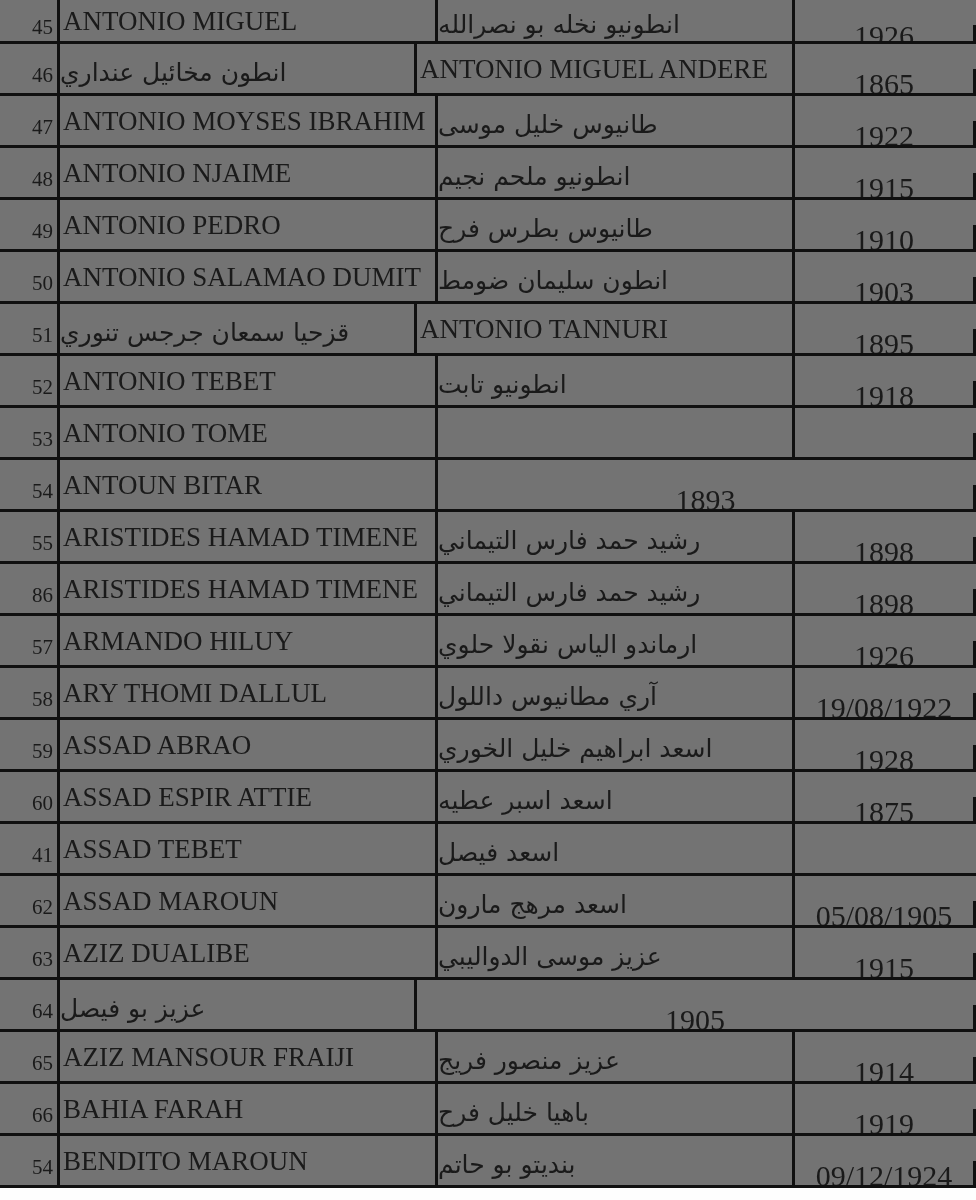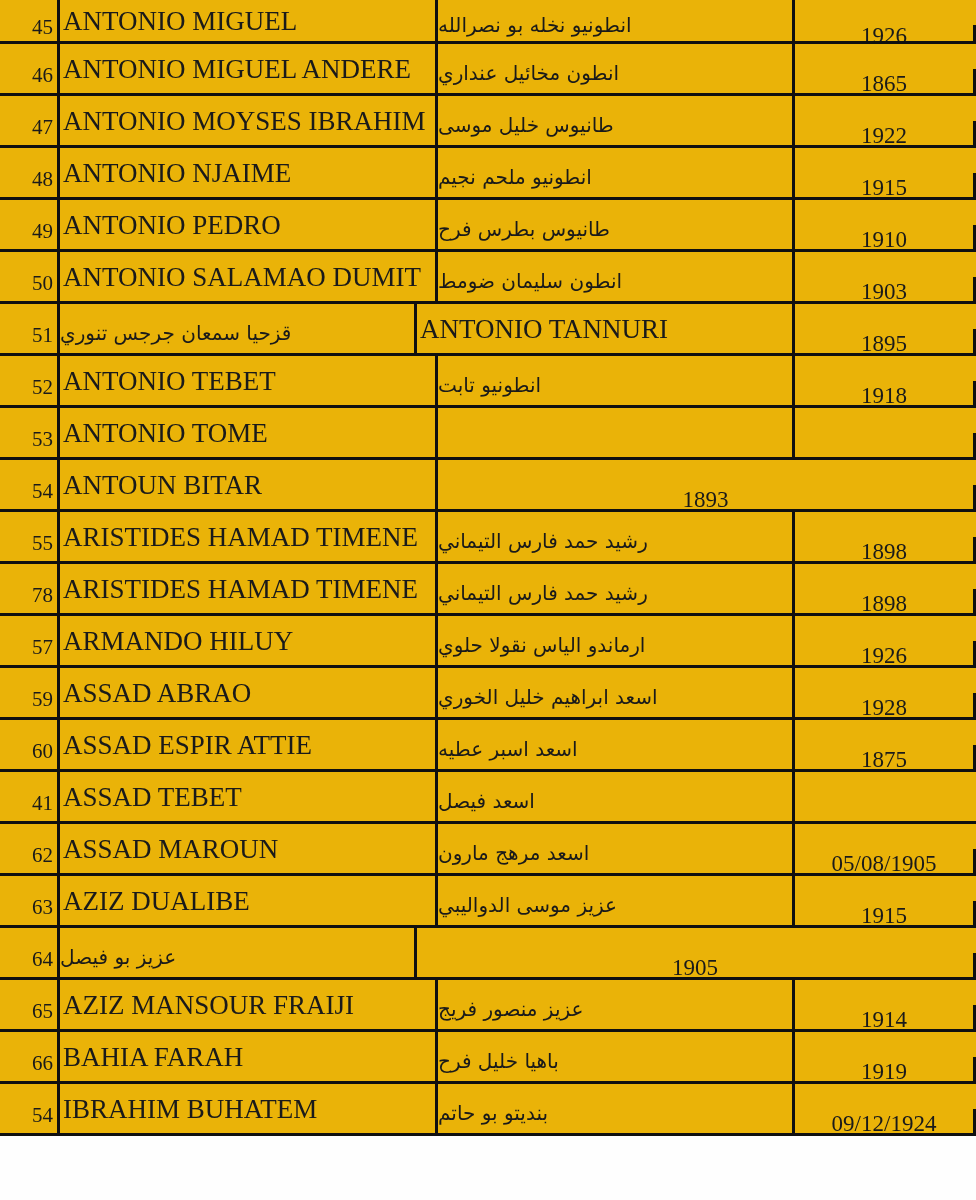--- a/index.html
+++ b/index.html
@@ -22,21 +22,21 @@
     position: absolute;
     top: 0;
     left: 0;
     width: 976px;
   }
   .row {
     display: flex;
     height: 52px;
     box-sizing: border-box;
     border-bottom: 3px solid #101010;
-    background: #eab308;
+    background: #737373;
   }
   .row.first {
     height: 44px;
   }
   .cell {
     box-sizing: border-box;
     overflow: hidden;
     white-space: nowrap;
     display: flex;
     align-items: center;
@@ -53,48 +53,48 @@
     border-right: 3px solid #101010;
     justify-content: flex-start;
     padding: 2px 0 0 3px;
     font-size: 27px;
   }
   .cell.arabic {
     width: 357px;
     border-right: 3px solid #101010;
     justify-content: flex-end;
     padding: 8px 2px 0 0;
-    font-size: 20px;
+    font-size: 25px;
     font-family: "DejaVu Sans", sans-serif;
     direction: rtl;
   }
   .cell.date {
     flex: 1;
     border-right: 3px solid #101010;
     justify-content: center;
     padding: 5px 0 0 0;
-    font-size: 23px;
+    font-size: 30px;
     margin-top: 25px;
   }
 </style>
 </head>
 <body>
 
 <div class="page">
   <div class="tbl" id="records-table">
       <div class="row first">
         <div class="cell num">45</div>
         <div class="cell latin">ANTONIO MIGUEL</div>
         <div class="cell arabic">انطونيو نخله بو نصرالله</div>
         <div class="cell date">1926</div>
       </div>
       <div class="row">
         <div class="cell num">46</div>
+        <div class="cell arabic">انطون مخائيل عنداري</div>
         <div class="cell latin">ANTONIO MIGUEL ANDERE</div>
-        <div class="cell arabic">انطون مخائيل عنداري</div>
         <div class="cell date">1865</div>
       </div>
       <div class="row">
         <div class="cell num">47</div>
         <div class="cell latin">ANTONIO MOYSES IBRAHIM</div>
         <div class="cell arabic">طانيوس خليل موسى</div>
         <div class="cell date">1922</div>
       </div>
       <div class="row">
         <div class="cell num">48</div>
@@ -137,32 +137,38 @@
         <div class="cell latin">ANTOUN BITAR</div>
         <div class="cell date">1893</div>
       </div>
       <div class="row">
         <div class="cell num">55</div>
         <div class="cell latin">ARISTIDES HAMAD TIMENE</div>
         <div class="cell arabic">رشيد حمد فارس التيماني</div>
         <div class="cell date">1898</div>
       </div>
       <div class="row">
-        <div class="cell num">78</div>
+        <div class="cell num">86</div>
         <div class="cell latin">ARISTIDES HAMAD TIMENE</div>
         <div class="cell arabic">رشيد حمد فارس التيماني</div>
         <div class="cell date">1898</div>
       </div>
       <div class="row">
         <div class="cell num">57</div>
         <div class="cell latin">ARMANDO HILUY</div>
         <div class="cell arabic">ارماندو الياس نقولا حلوي</div>
         <div class="cell date">1926</div>
       </div>
       <div class="row">
+        <div class="cell num">58</div>
+        <div class="cell latin">ARY THOMI DALLUL</div>
+        <div class="cell arabic">آري مطانيوس داللول</div>
+        <div class="cell date">19/08/1922</div>
+      </div>
+      <div class="row">
         <div class="cell num">59</div>
         <div class="cell latin">ASSAD ABRAO</div>
         <div class="cell arabic">اسعد ابراهيم خليل الخوري</div>
         <div class="cell date">1928</div>
       </div>
       <div class="row">
         <div class="cell num">60</div>
         <div class="cell latin">ASSAD ESPIR ATTIE</div>
         <div class="cell arabic">اسعد اسبر عطيه</div>
         <div class="cell date">1875</div>
@@ -196,18 +202,18 @@
         <div class="cell date">1914</div>
       </div>
       <div class="row">
         <div class="cell num">66</div>
         <div class="cell latin">BAHIA FARAH</div>
         <div class="cell arabic">باهيا خليل فرح</div>
         <div class="cell date">1919</div>
       </div>
       <div class="row">
         <div class="cell num">54</div>
-        <div class="cell latin">IBRAHIM BUHATEM</div>
+        <div class="cell latin">BENDITO MAROUN</div>
         <div class="cell arabic">بنديتو بو حاتم</div>
         <div class="cell date">09/12/1924</div>
       </div>
     </div>
 </div>
 
 </body></html>

